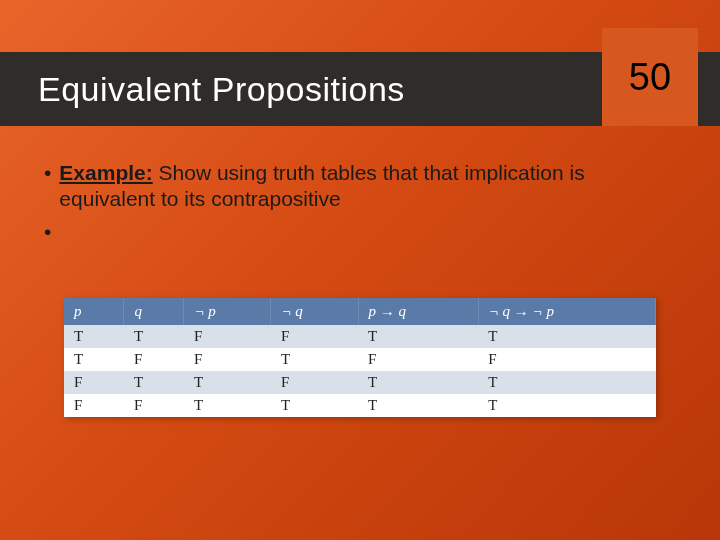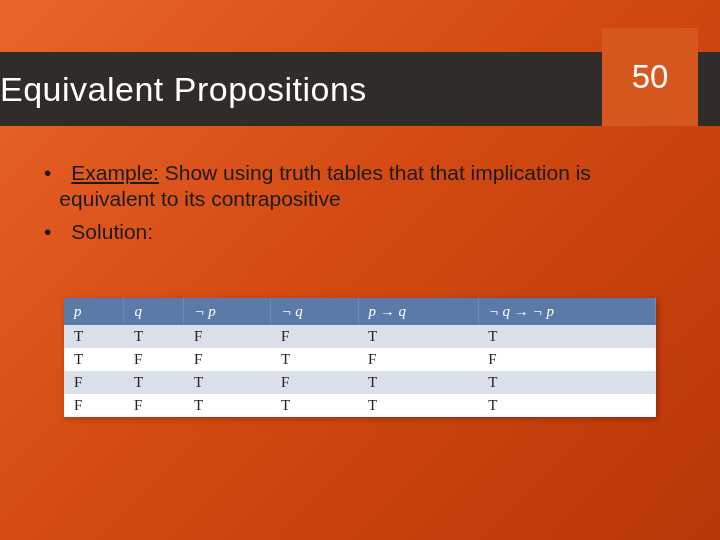--- a/index.html
+++ b/index.html
@@ -16,55 +16,56 @@
     right: 0;
     height: 74px;
     background: #2f2c2a;
     display: flex;
     align-items: center;
   }
   .title {
     color: #fff;
     font-size: 34px;
     font-weight: 400;
+    padding-left: 38px;
     letter-spacing: 0.5px;
   }
   .page-num-box {
     position: absolute;
     top: 28px;
     right: 22px;
     width: 96px;
     height: 98px;
     background: #d6581f;
     display: flex;
     align-items: center;
     justify-content: center;
   }
   .page-num {
-    color: #ffffff;
-    font-size: 33px;
+    color: #000000;
+    font-size: 38px;
     font-weight: 400;
   }
   .content {
     position: absolute;
     top: 160px;
     left: 44px;
     right: 44px;
     color: #1a1a1a;
   }
   .bullet {
     margin-bottom: 6px;
     font-size: 21px;
     line-height: 1.25;
     display: flex;
   }
   .bullet .dot {
     margin-right: 8px;
   }
-  .bold { font-weight: 400; margin-left: 12px; }
+  .bold { font-weight: 700; }
   .underline { text-decoration: underline; }
   .italic { }
   .truth-table {
     position: absolute;
     top: 298px;
     left: 64px;
     width: 592px;
     border-collapse: collapse;
     background: #fff;
     font-family: "Times New Roman", serif;
@@ -105,21 +106,20 @@
 
 <div class="content">
   <div class="bullet">
     <span class="dot">•</span>
     <span>
       <span class="bold underline">Example:</span><span> Show using truth tables that that </span><span class="italic">implication</span><span> is equivalent to its </span><span class="italic">contrapositive</span>
     </span>
   </div>
   <div class="bullet">
     <span class="dot">•</span>
-    <span class="bold">Solution:</span>
   </div>
 </div>
 
 <table class="truth-table">
   <thead>
     <tr>
       <th>p</th>
       <th>q</th>
       <th>¬ p</th>
       <th>¬ q</th>

